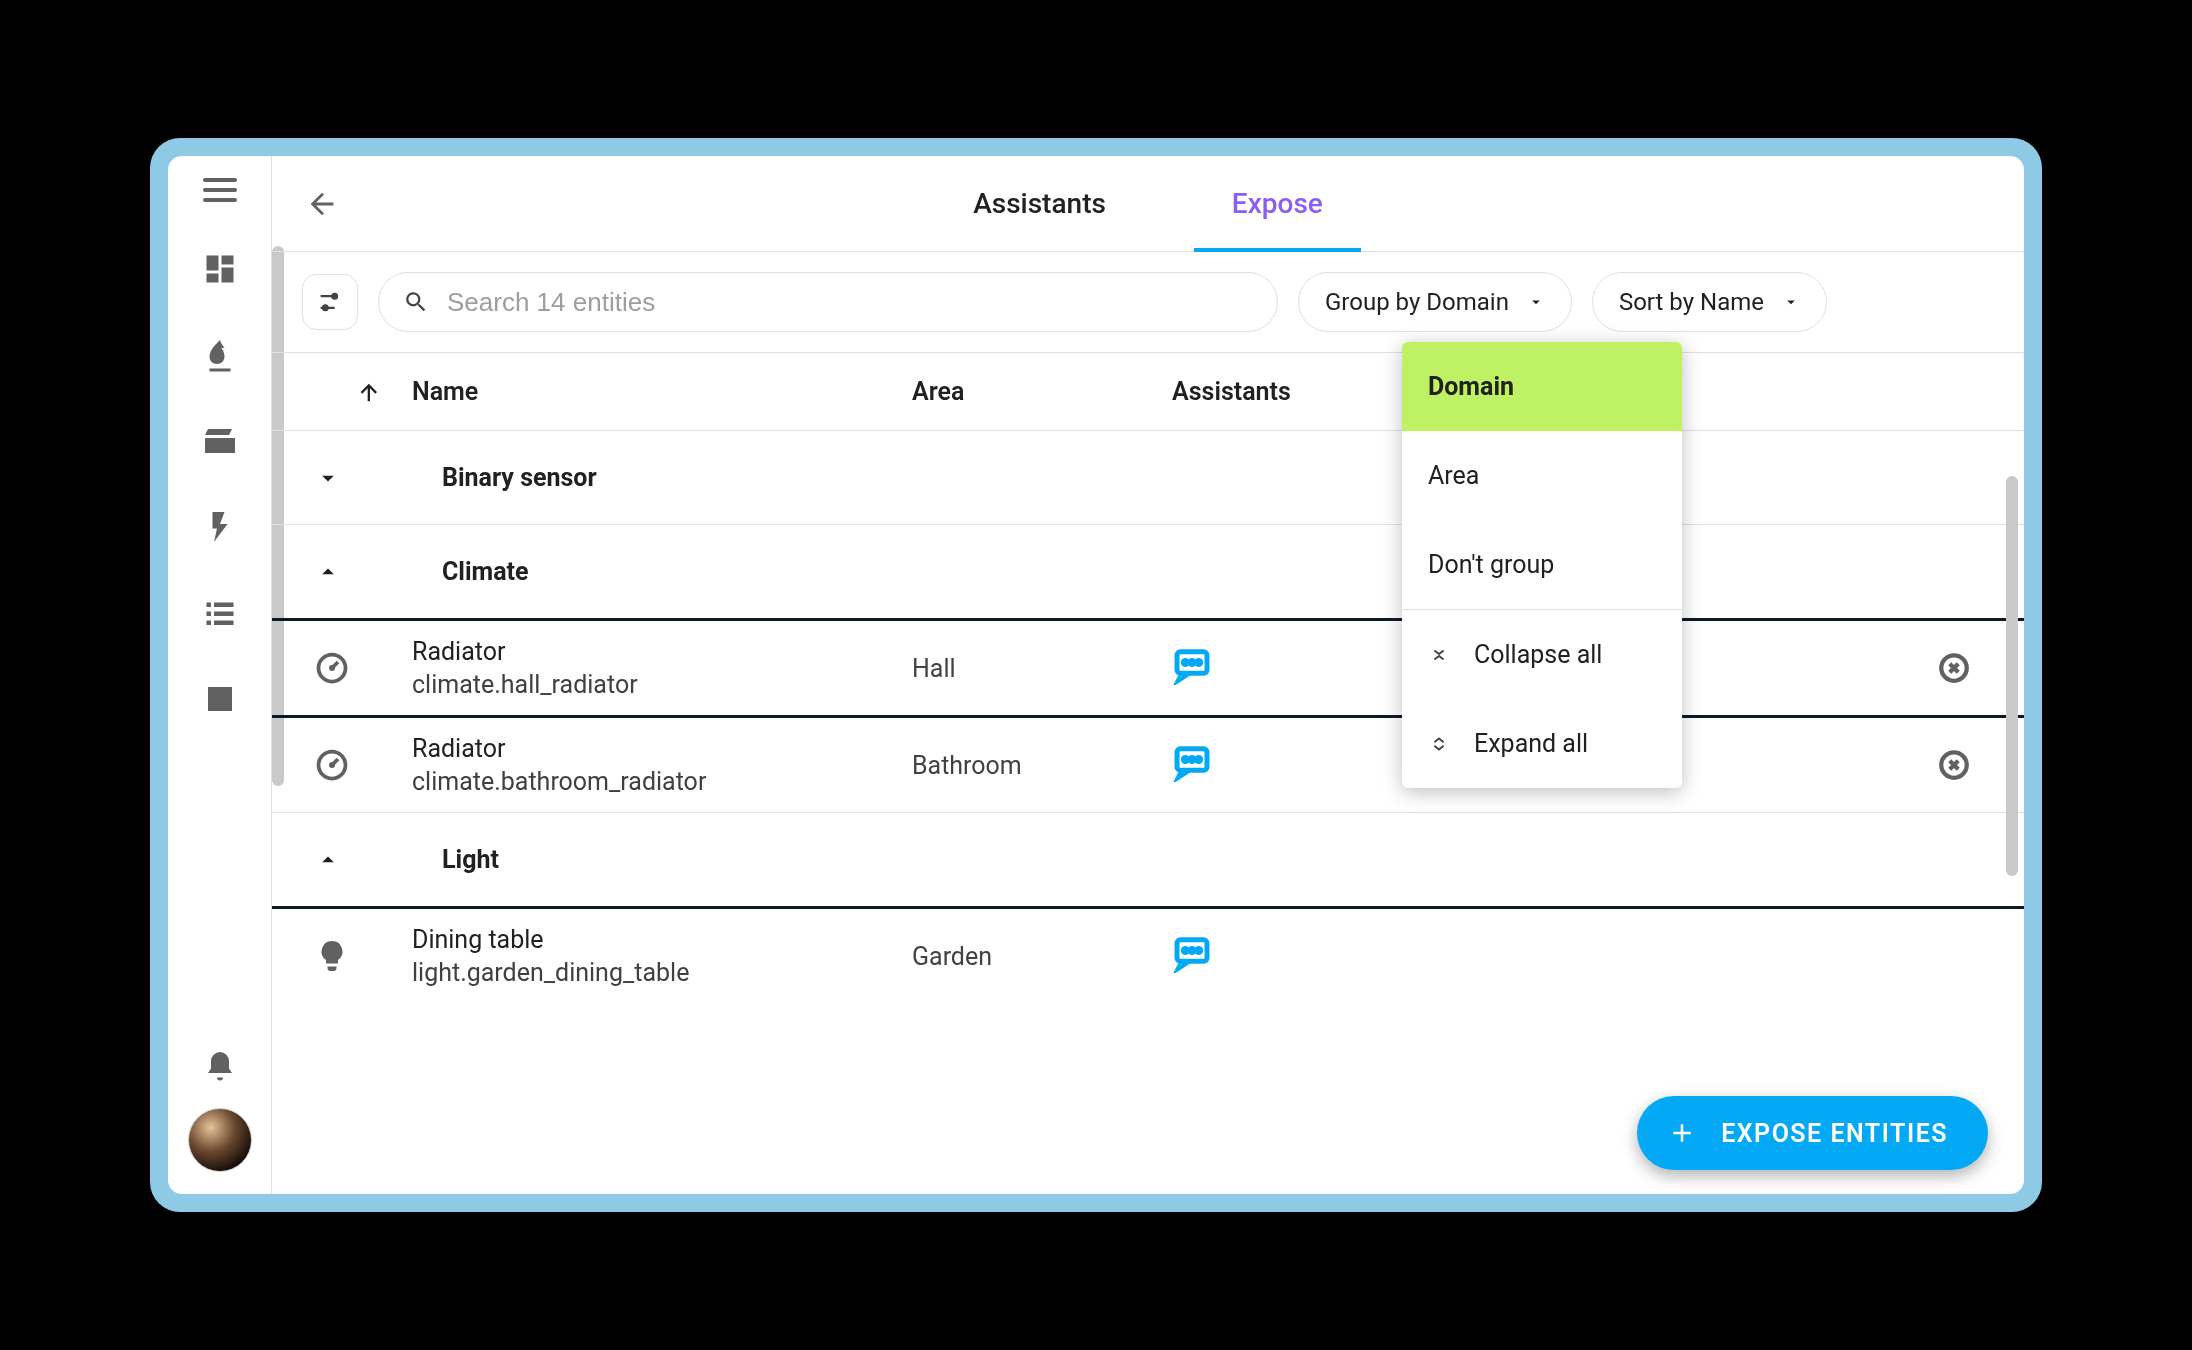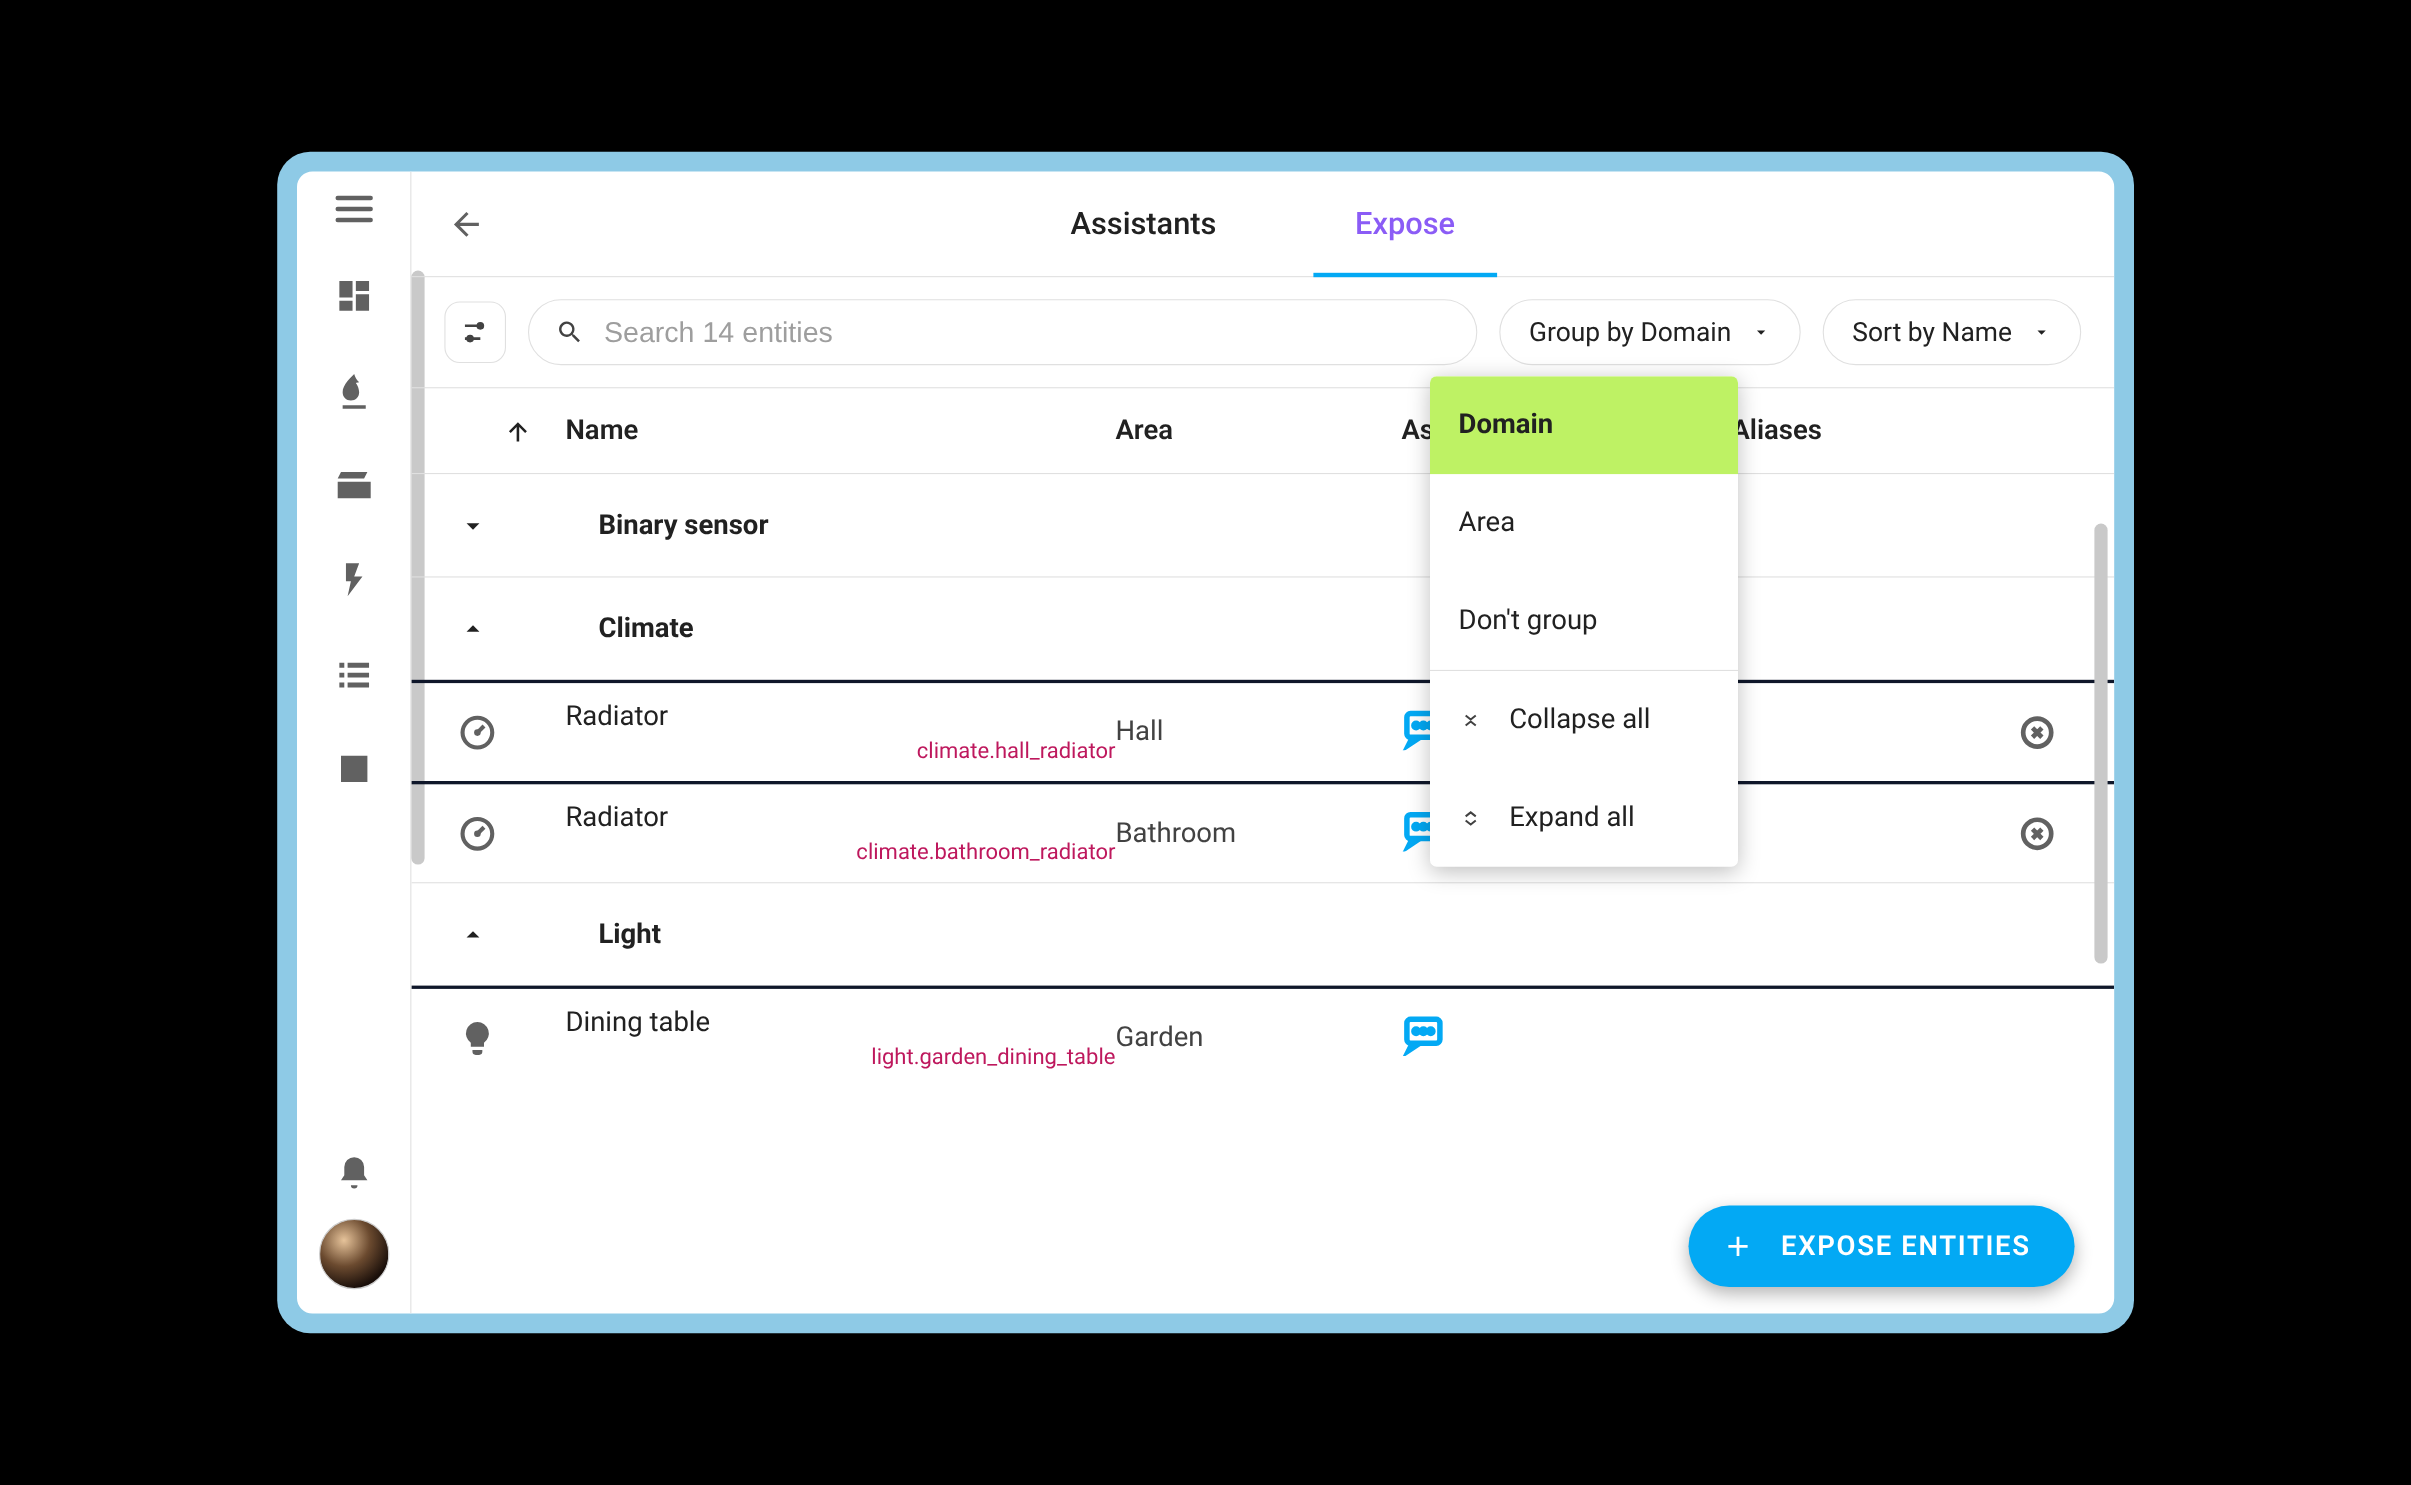--- a/index.html
+++ b/index.html
@@ -6,21 +6,21 @@
   body {
     background: #000;
     font-family: -apple-system, BlinkMacSystemFont, "Segoe UI", Roboto, Helvetica, Arial, sans-serif;
     width: 2192px;
     height: 1350px;
     display: flex;
     align-items: center;
     justify-content: center;
   }
   .frame {
-    width: 1688px;
+    width: 1892px;
     height: 1074px;
     background: #8ecae6;
     border-radius: 30px;
     padding: 18px;
     box-shadow: 0 12px 30px rgba(0,0,0,0.6);
   }
   .app {
     width: 100%;
     height: 100%;
     background: #fff;
@@ -134,21 +134,21 @@
   .entity-row {
     border-top:3px solid #0f172a;
     display:flex; align-items:center;
     padding: 16px 30px;
     font-size:25px; color:#212121;
     cursor:pointer;
   }
   .entity-row .icon-cell { width:110px; display:flex; justify-content:flex-start; padding-left:12px; }
   .entity-row .icon-cell svg { width:36px; height:36px; fill:#616161; }
   .entity-row .name-cell { flex:0 0 500px; display:flex; flex-direction:column; gap:4px; }
-  .entity-row .name-cell .eid { color:#be185d; font-size:20px;text-align:right; }
+  .entity-row .name-cell .eid { color:#404040; font-size:25px; }
   .entity-row .area-cell { flex:0 0 260px; color:#424242; }
   .entity-row .assist-cell { flex:0 0 300px; }
   .entity-row .assist-cell svg { width:40px; height:40px; fill:none; stroke:#03a9f4; stroke-width:3; }
   .entity-row .alias-cell { flex:1; }
   .entity-row .action-cell { width:80px; display:flex; justify-content:center; }
   .entity-row .action-cell svg { width:34px; height:34px; fill:none; stroke:#616161; stroke-width:3; }
   
   .dropdown {
     position:absolute;
     top: 186px;

